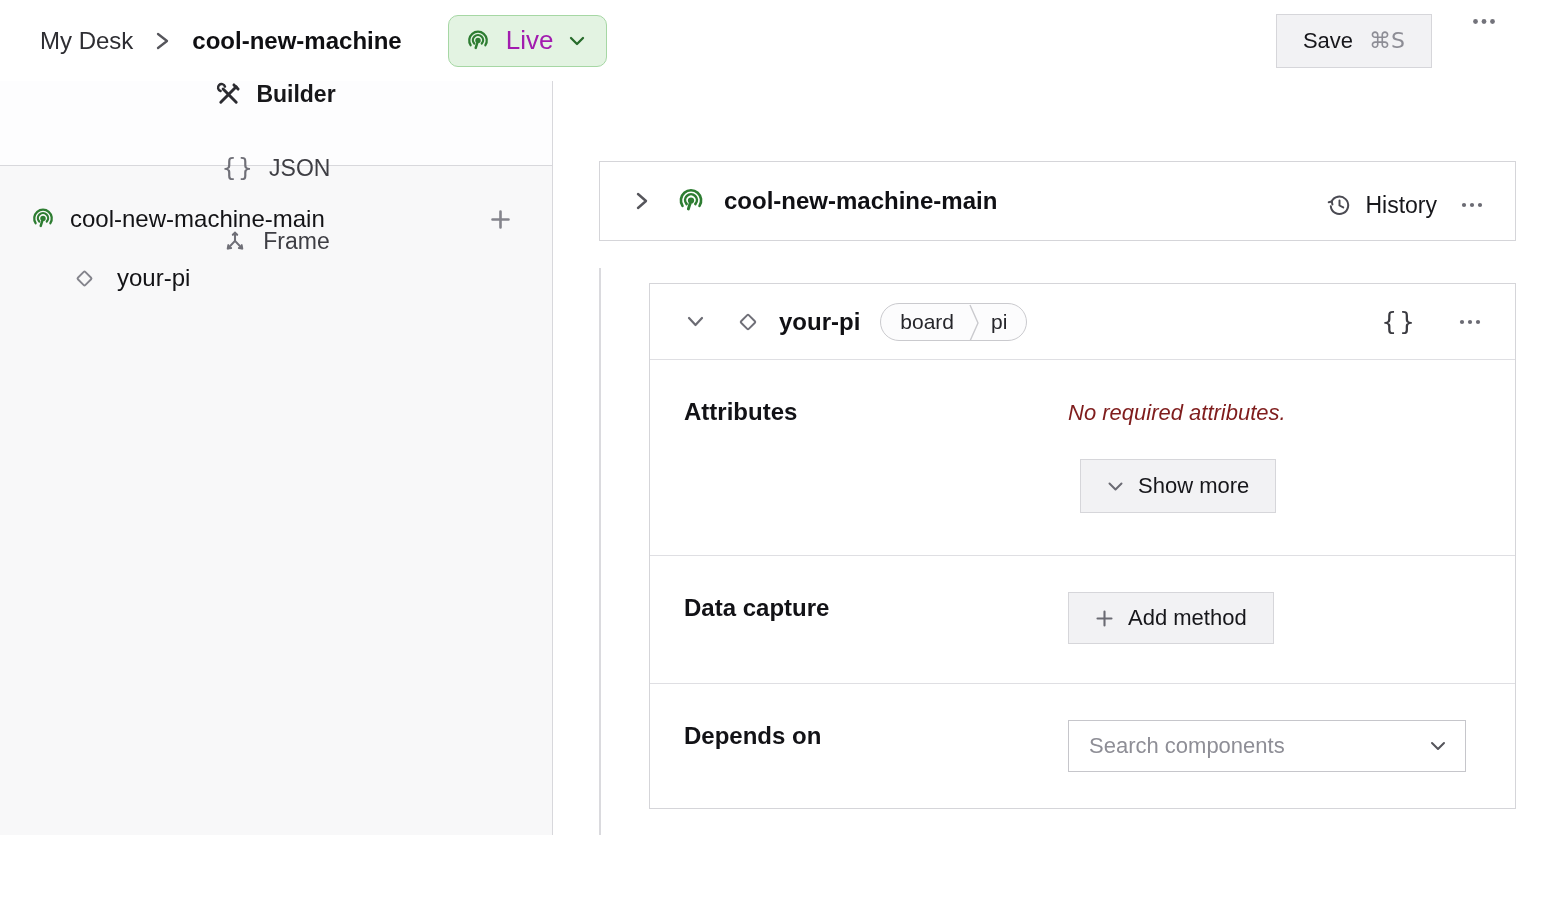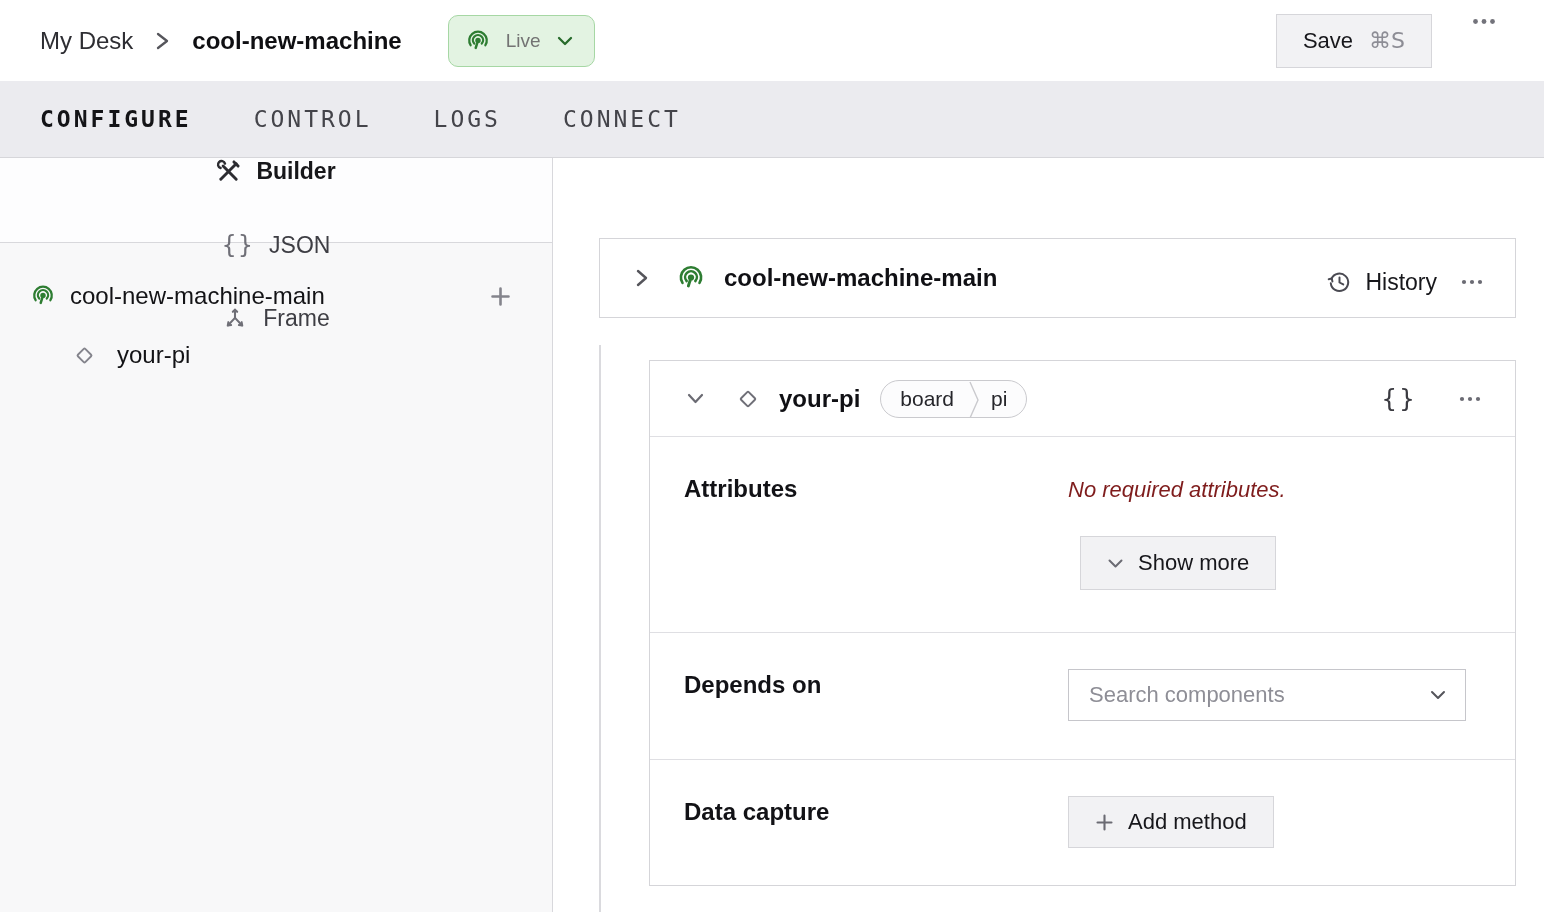--- a/index.html
+++ b/index.html
@@ -5,21 +5,21 @@
   * { margin:0; padding:0; box-sizing:border-box; }
   body { font-family:"Liberation Sans", sans-serif; background:#ffffff; }
   .app { position:relative; width:1544px; height:912px; background:#ffffff; overflow:hidden; color:#16161a; }
 
   
   .header { height:81px; display:flex; align-items:center; padding:0 44px 0 40px; background:#ffffff; }
   .breadcrumb { display:flex; align-items:center; gap:22px; }
   .crumb-parent { font-size:24px; font-weight:500; color:#2e2e33; cursor:pointer; }
   .crumb-current { font-size:24px; font-weight:700; color:#0f0f12;text-align:center; }
   .live-badge { margin-left:46px; display:inline-flex; align-items:center; gap:15px; height:52px; padding:0 20px 0 16px; background:#e3f3e2; border:1.5px solid #a6d7a4; border-radius:10px; cursor:pointer; }
-  .live-badge .live-label { font-size:19px; font-weight:500; color:#737373; }
+  .live-badge .live-label { font-size:26px; font-weight:500; color:#a21caf; }
   .header-right { margin-left:auto; display:flex; align-items:flex-start; gap:36px; }
   .save-btn { display:inline-flex; align-items:center; gap:16px; height:54px; padding:0 26px; background:#f2f2f4; border:1.5px solid #d6d6da; cursor:pointer; font-family:inherit; }
   .save-label { font-size:22px; font-weight:500; color:#17171b; }
   .save-shortcut { font-size:22px; color:#8d8d95; font-family:"DejaVu Sans", sans-serif; }
   .icon-btn { background:none; border:none; cursor:pointer; display:flex; align-items:center; padding:4px; }
 
   
   .tabbar { height:77px; background:#ebebef; border-bottom:1px solid #d6d6da; display:flex; align-items:center; gap:62px; padding:0 40px; }
   .tab { font-family:"DejaVu Sans Mono", monospace; font-size:23px; letter-spacing:3px; color:#44444a; background:none; border:none; cursor:pointer; padding:6px 0; }
   .tab.active { font-weight:700; color:#141417; }
@@ -123,26 +123,20 @@
           <svg width="24" height="7" viewBox="0 0 24 7">
               <circle cx="3.5" cy="3.5" r="2.4" fill="#73737b"></circle>
               <circle cx="12" cy="3.5" r="2.4" fill="#73737b"></circle>
               <circle cx="20.5" cy="3.5" r="2.4" fill="#73737b"></circle>
             </svg>
         </span>
       </button>
     </div>
   </header>
 
-  <nav class="tabbar">
-    <button class="tab active">CONFIGURE</button>
-    <button class="tab">CONTROL</button>
-    <button class="tab">LOGS</button>
-    <button class="tab">CONNECT</button>
-  </nav>
 
   <div class="content">
 
     <aside class="sidebar">
       <div class="view-tabs">
         <button class="view-tab active">
           <span>
             <svg width="25" height="25" viewBox="0 0 24 24">
               <path d="M8.6 4.4 A3.4 3.4 0 1 0 4.4 8.6" fill="none" stroke="#2c2c31" stroke-width="2.4" stroke-linecap="round"></path>
               <path d="M6.8 6.8 L19.4 19.4" stroke="#2c2c31" stroke-width="2.8" stroke-linecap="round"></path>
@@ -292,44 +286,44 @@
               <span>
                 <svg width="17" height="11" viewBox="0 0 17 11">
                     <polyline points="2.5,2.5 8.5,8.5 14.5,2.5" fill="none" stroke="#6b6b73" stroke-width="2" stroke-linecap="round" stroke-linejoin="round"></polyline>
                   </svg>
               </span>
               <span class="btn-label">Show more</span>
             </button>
           </div>
         </div>
 
+        <div class="section sec-capture">
+          <div class="sec-label">Data capture</div>
+          <div class="sec-value">
+            <button class="btn-secondary add-method-btn">
+              <span>
+                <svg width="19" height="19" viewBox="0 0 19 19">
+                    <path d="M9.5 2.5 V16.5 M2.5 9.5 H16.5" stroke="#6b6b73" stroke-width="2.1" stroke-linecap="round"></path>
+                  </svg>
+              </span>
+              <span class="btn-label">Add method</span>
+            </button>
+          </div>
+        </div>
+
         <div class="section sec-depends">
           <div class="sec-label">Depends on</div>
           <div class="sec-value">
             <div class="combo">
               <input type="text" placeholder="Search components" style="">
               <span>
                 <svg width="18" height="12" viewBox="0 0 18 12">
                     <polyline points="3,3 9,9 15,3" fill="none" stroke="#55555b" stroke-width="2" stroke-linecap="round" stroke-linejoin="round"></polyline>
                   </svg>
               </span>
             </div>
           </div>
         </div>
-
-        <div class="section sec-capture">
-          <div class="sec-label">Data capture</div>
-          <div class="sec-value">
-            <button class="btn-secondary add-method-btn">
-              <span>
-                <svg width="19" height="19" viewBox="0 0 19 19">
-                    <path d="M9.5 2.5 V16.5 M2.5 9.5 H16.5" stroke="#6b6b73" stroke-width="2.1" stroke-linecap="round"></path>
-                  </svg>
-              </span>
-              <span class="btn-label">Add method</span>
-            </button>
-          </div>
-        </div>
       </section>
 
     </main>
   </div>
 </div>
 
 </body></html>

